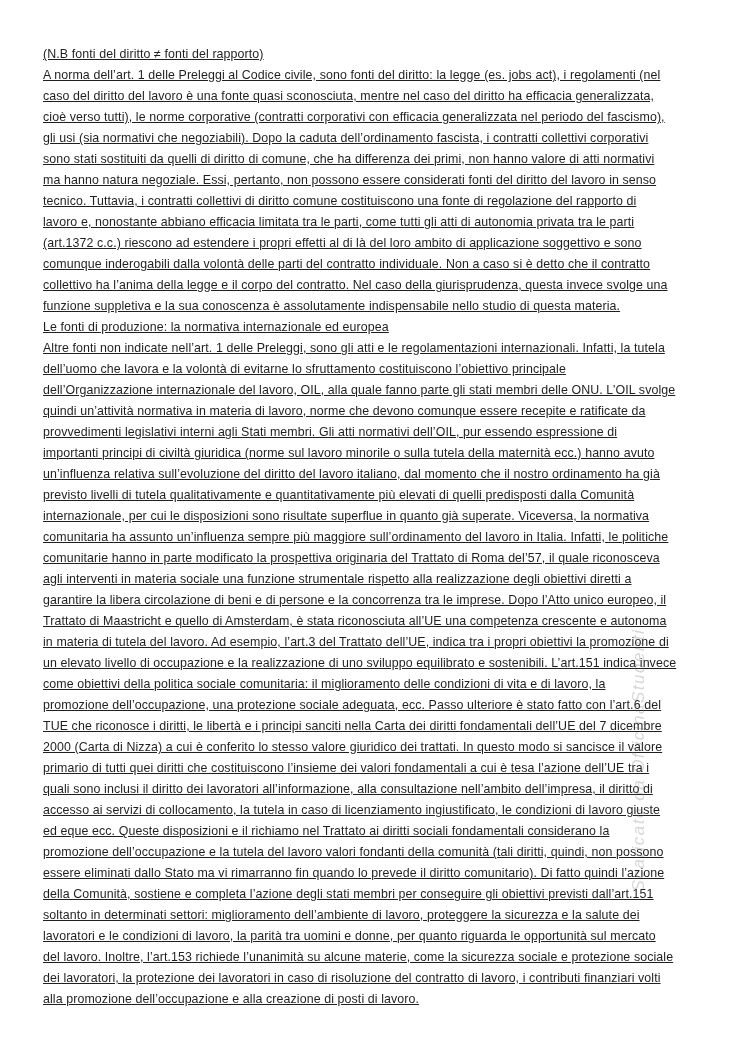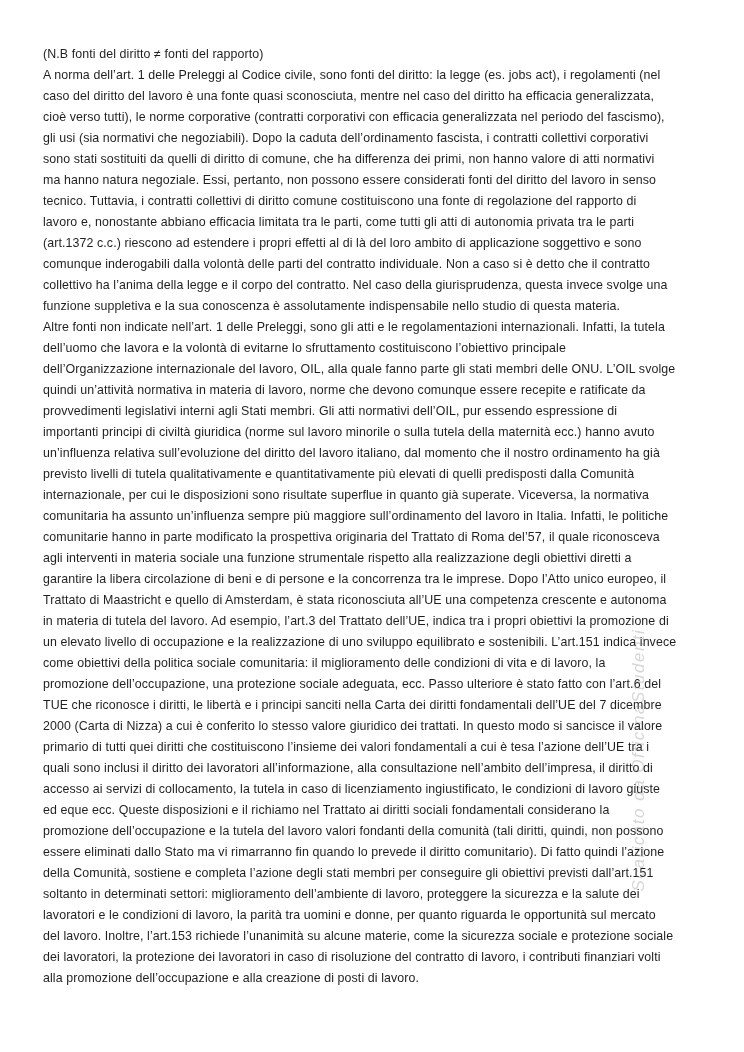--- a/index.html
+++ b/index.html
@@ -21,20 +21,21 @@
     width: 690px;
     color: #1f1f1f;
     font-size: 12.4px;
     line-height: 21px;
     letter-spacing: 0.1px;
   }
   .doc .line,
   .doc .para,
   .doc .heading {
     white-space: pre;          
+    text-decoration: underline;
   }
   .watermark {
     position: absolute;
     left: 473px; top: 750px;
     width: 332px;
     text-align: center;
     transform: rotate(-90deg);
     transform-origin: center center;
     color: rgba(120, 120, 120, 0.30);
     font-size: 17px;
@@ -55,20 +56,21 @@
 cioè verso tutti), le norme corporative (contratti corporativi con efficacia generalizzata nel periodo del fascismo),
 gli usi (sia normativi che negoziabili). Dopo la caduta dell’ordinamento fascista, i contratti collettivi corporativi
 sono stati sostituiti da quelli di diritto di comune, che ha differenza dei primi, non hanno valore di atti normativi
 ma hanno natura negoziale. Essi, pertanto, non possono essere considerati fonti del diritto del lavoro in senso
 tecnico. Tuttavia, i contratti collettivi di diritto comune costituiscono una fonte di regolazione del rapporto di
 lavoro e, nonostante abbiano efficacia limitata tra le parti, come tutti gli atti di autonomia privata tra le parti
 (art.1372 c.c.) riescono ad estendere i propri effetti al di là del loro ambito di applicazione soggettivo e sono
 comunque inderogabili dalla volontà delle parti del contratto individuale. Non a caso si è detto che il contratto
 collettivo ha l’anima della legge e il corpo del contratto. Nel caso della giurisprudenza, questa invece svolge una
 funzione suppletiva e la sua conoscenza è assolutamente indispensabile nello studio di questa materia.</div>
+    <div class="heading">Le fonti di produzione: la normativa internazionale ed europea</div>
     <div class="para">Altre fonti non indicate nell’art. 1 delle Preleggi, sono gli atti e le regolamentazioni internazionali. Infatti, la tutela
 dell’uomo che lavora e la volontà di evitarne lo sfruttamento costituiscono l’obiettivo principale
 dell’Organizzazione internazionale del lavoro, OIL, alla quale fanno parte gli stati membri delle ONU. L’OIL svolge
 quindi un’attività normativa in materia di lavoro, norme che devono comunque essere recepite e ratificate da
 provvedimenti legislativi interni agli Stati membri. Gli atti normativi dell’OIL, pur essendo espressione di
 importanti principi di civiltà giuridica (norme sul lavoro minorile o sulla tutela della maternità ecc.) hanno avuto
 un’influenza relativa sull’evoluzione del diritto del lavoro italiano, dal momento che il nostro ordinamento ha già
 previsto livelli di tutela qualitativamente e quantitativamente più elevati di quelli predisposti dalla Comunità
 internazionale, per cui le disposizioni sono risultate superflue in quanto già superate. Viceversa, la normativa
 comunitaria ha assunto un’influenza sempre più maggiore sull’ordinamento del lavoro in Italia. Infatti, le politiche

